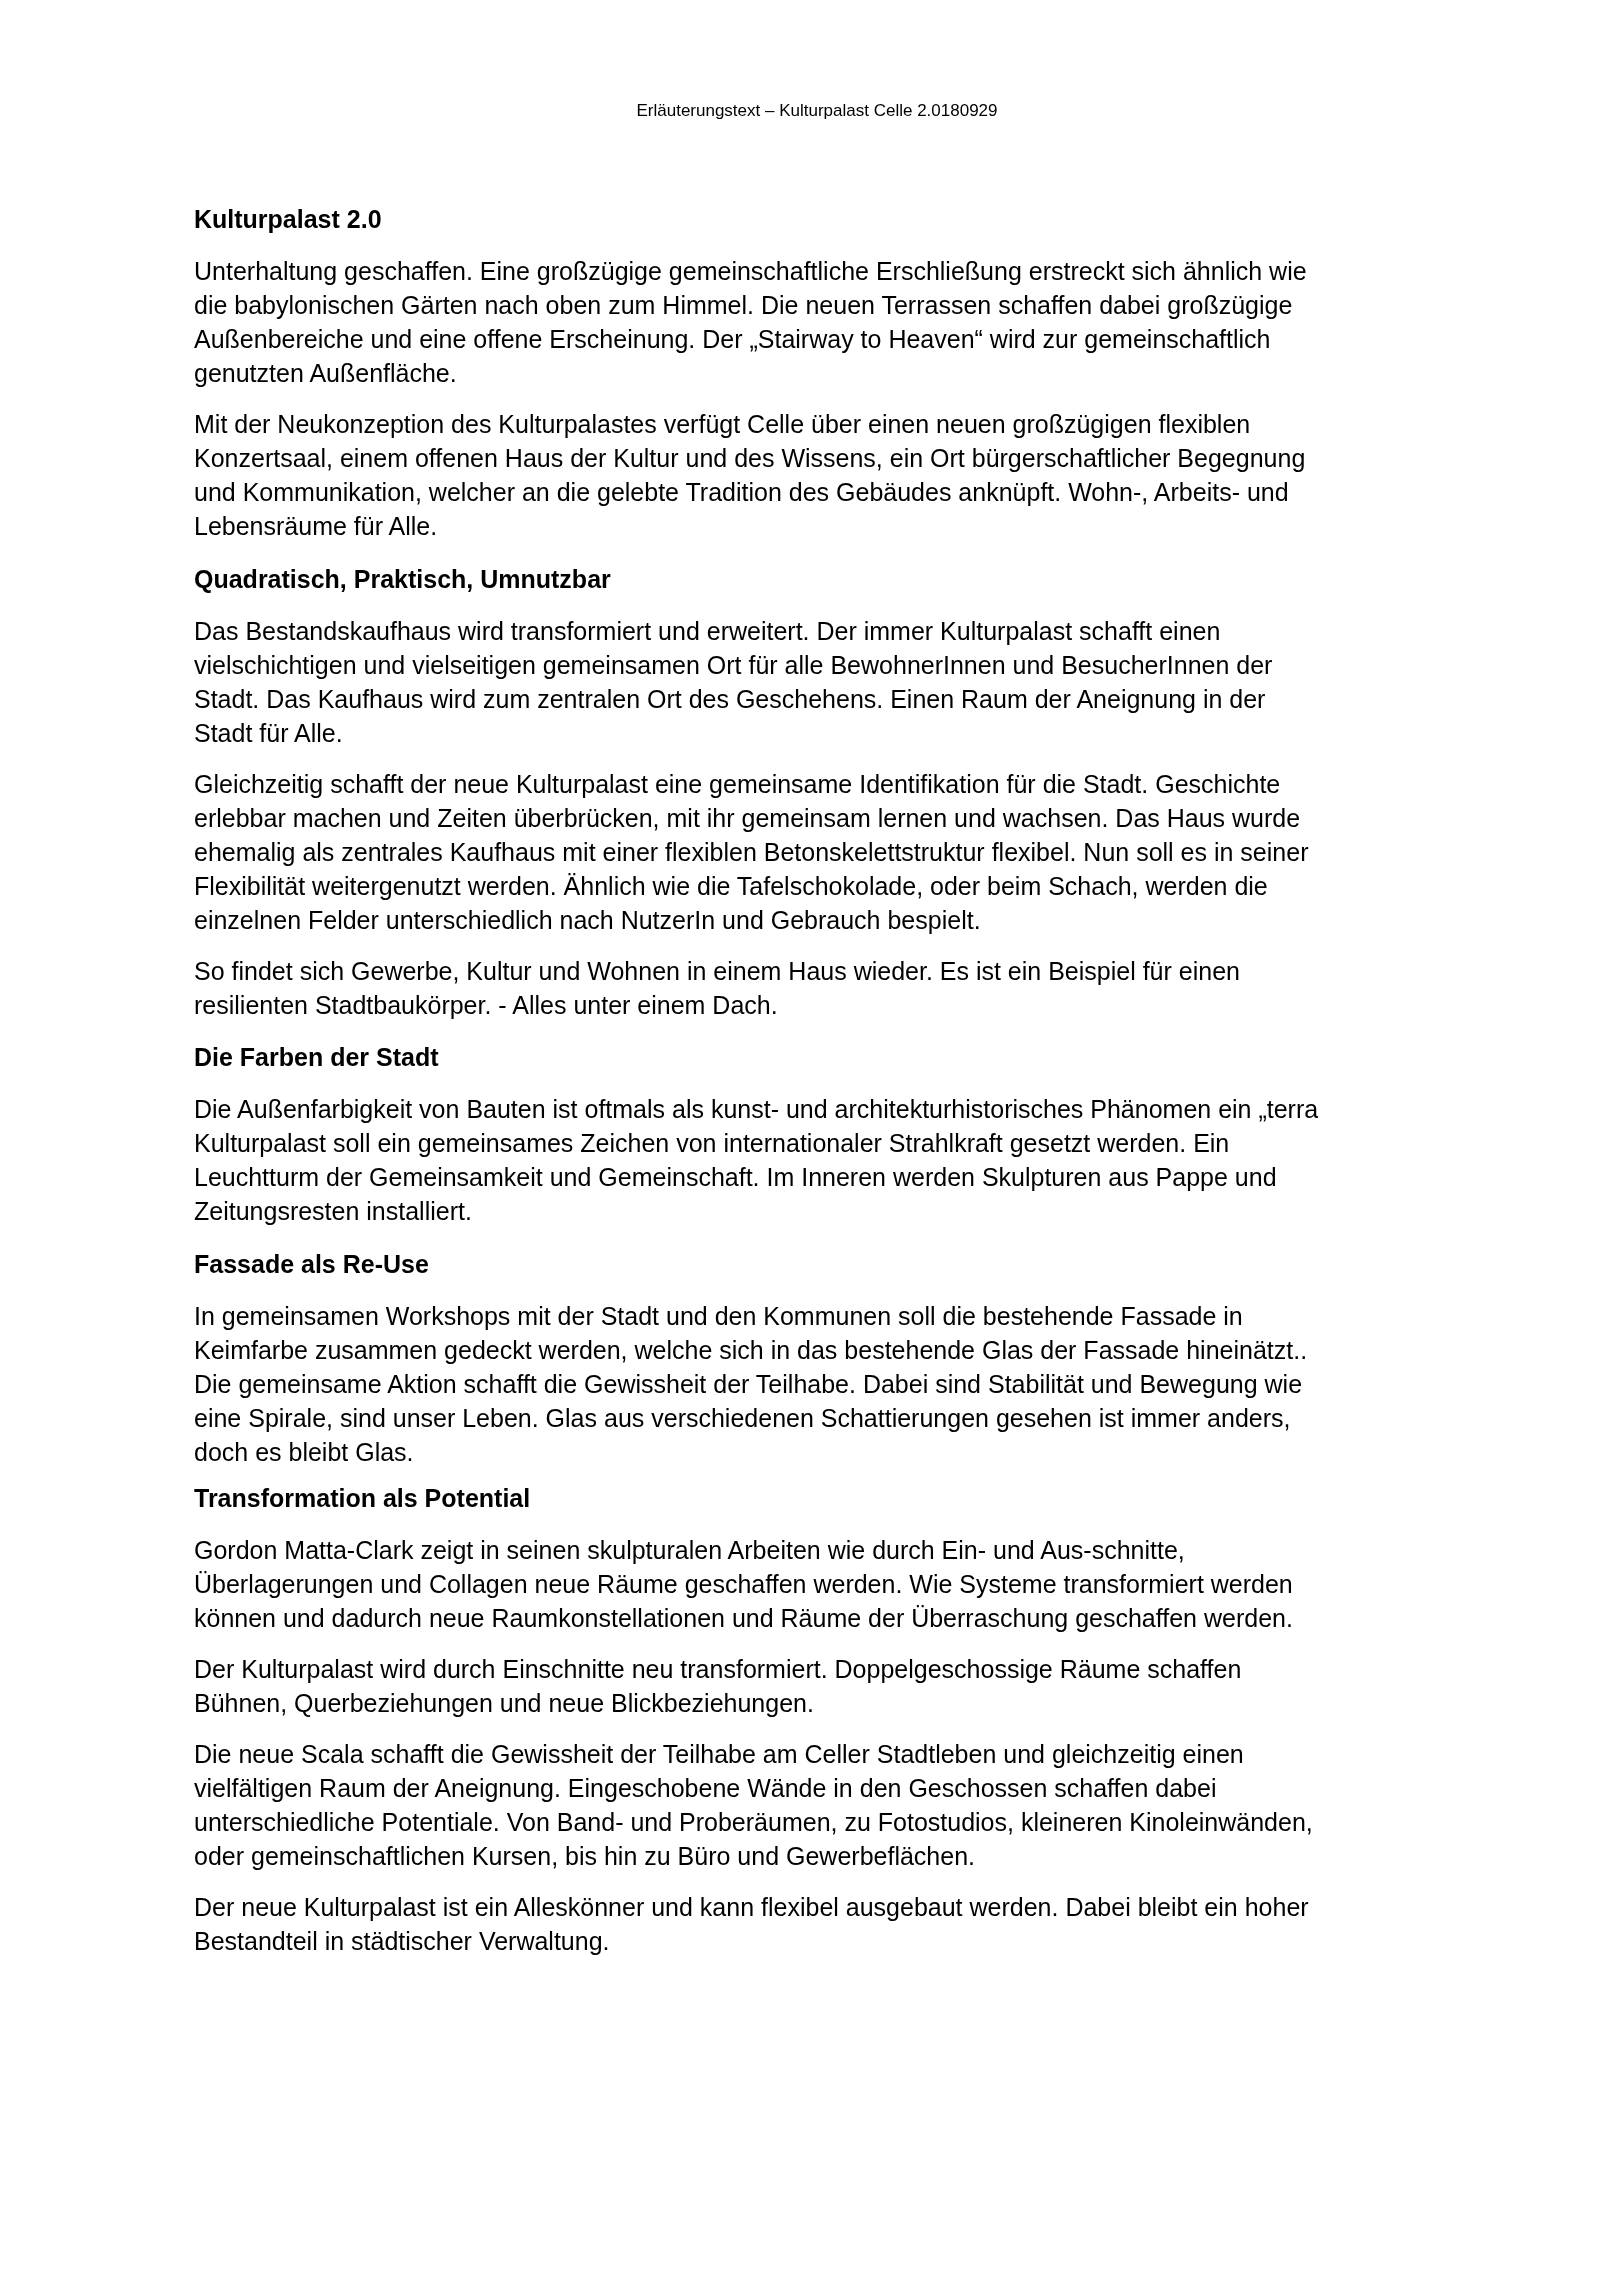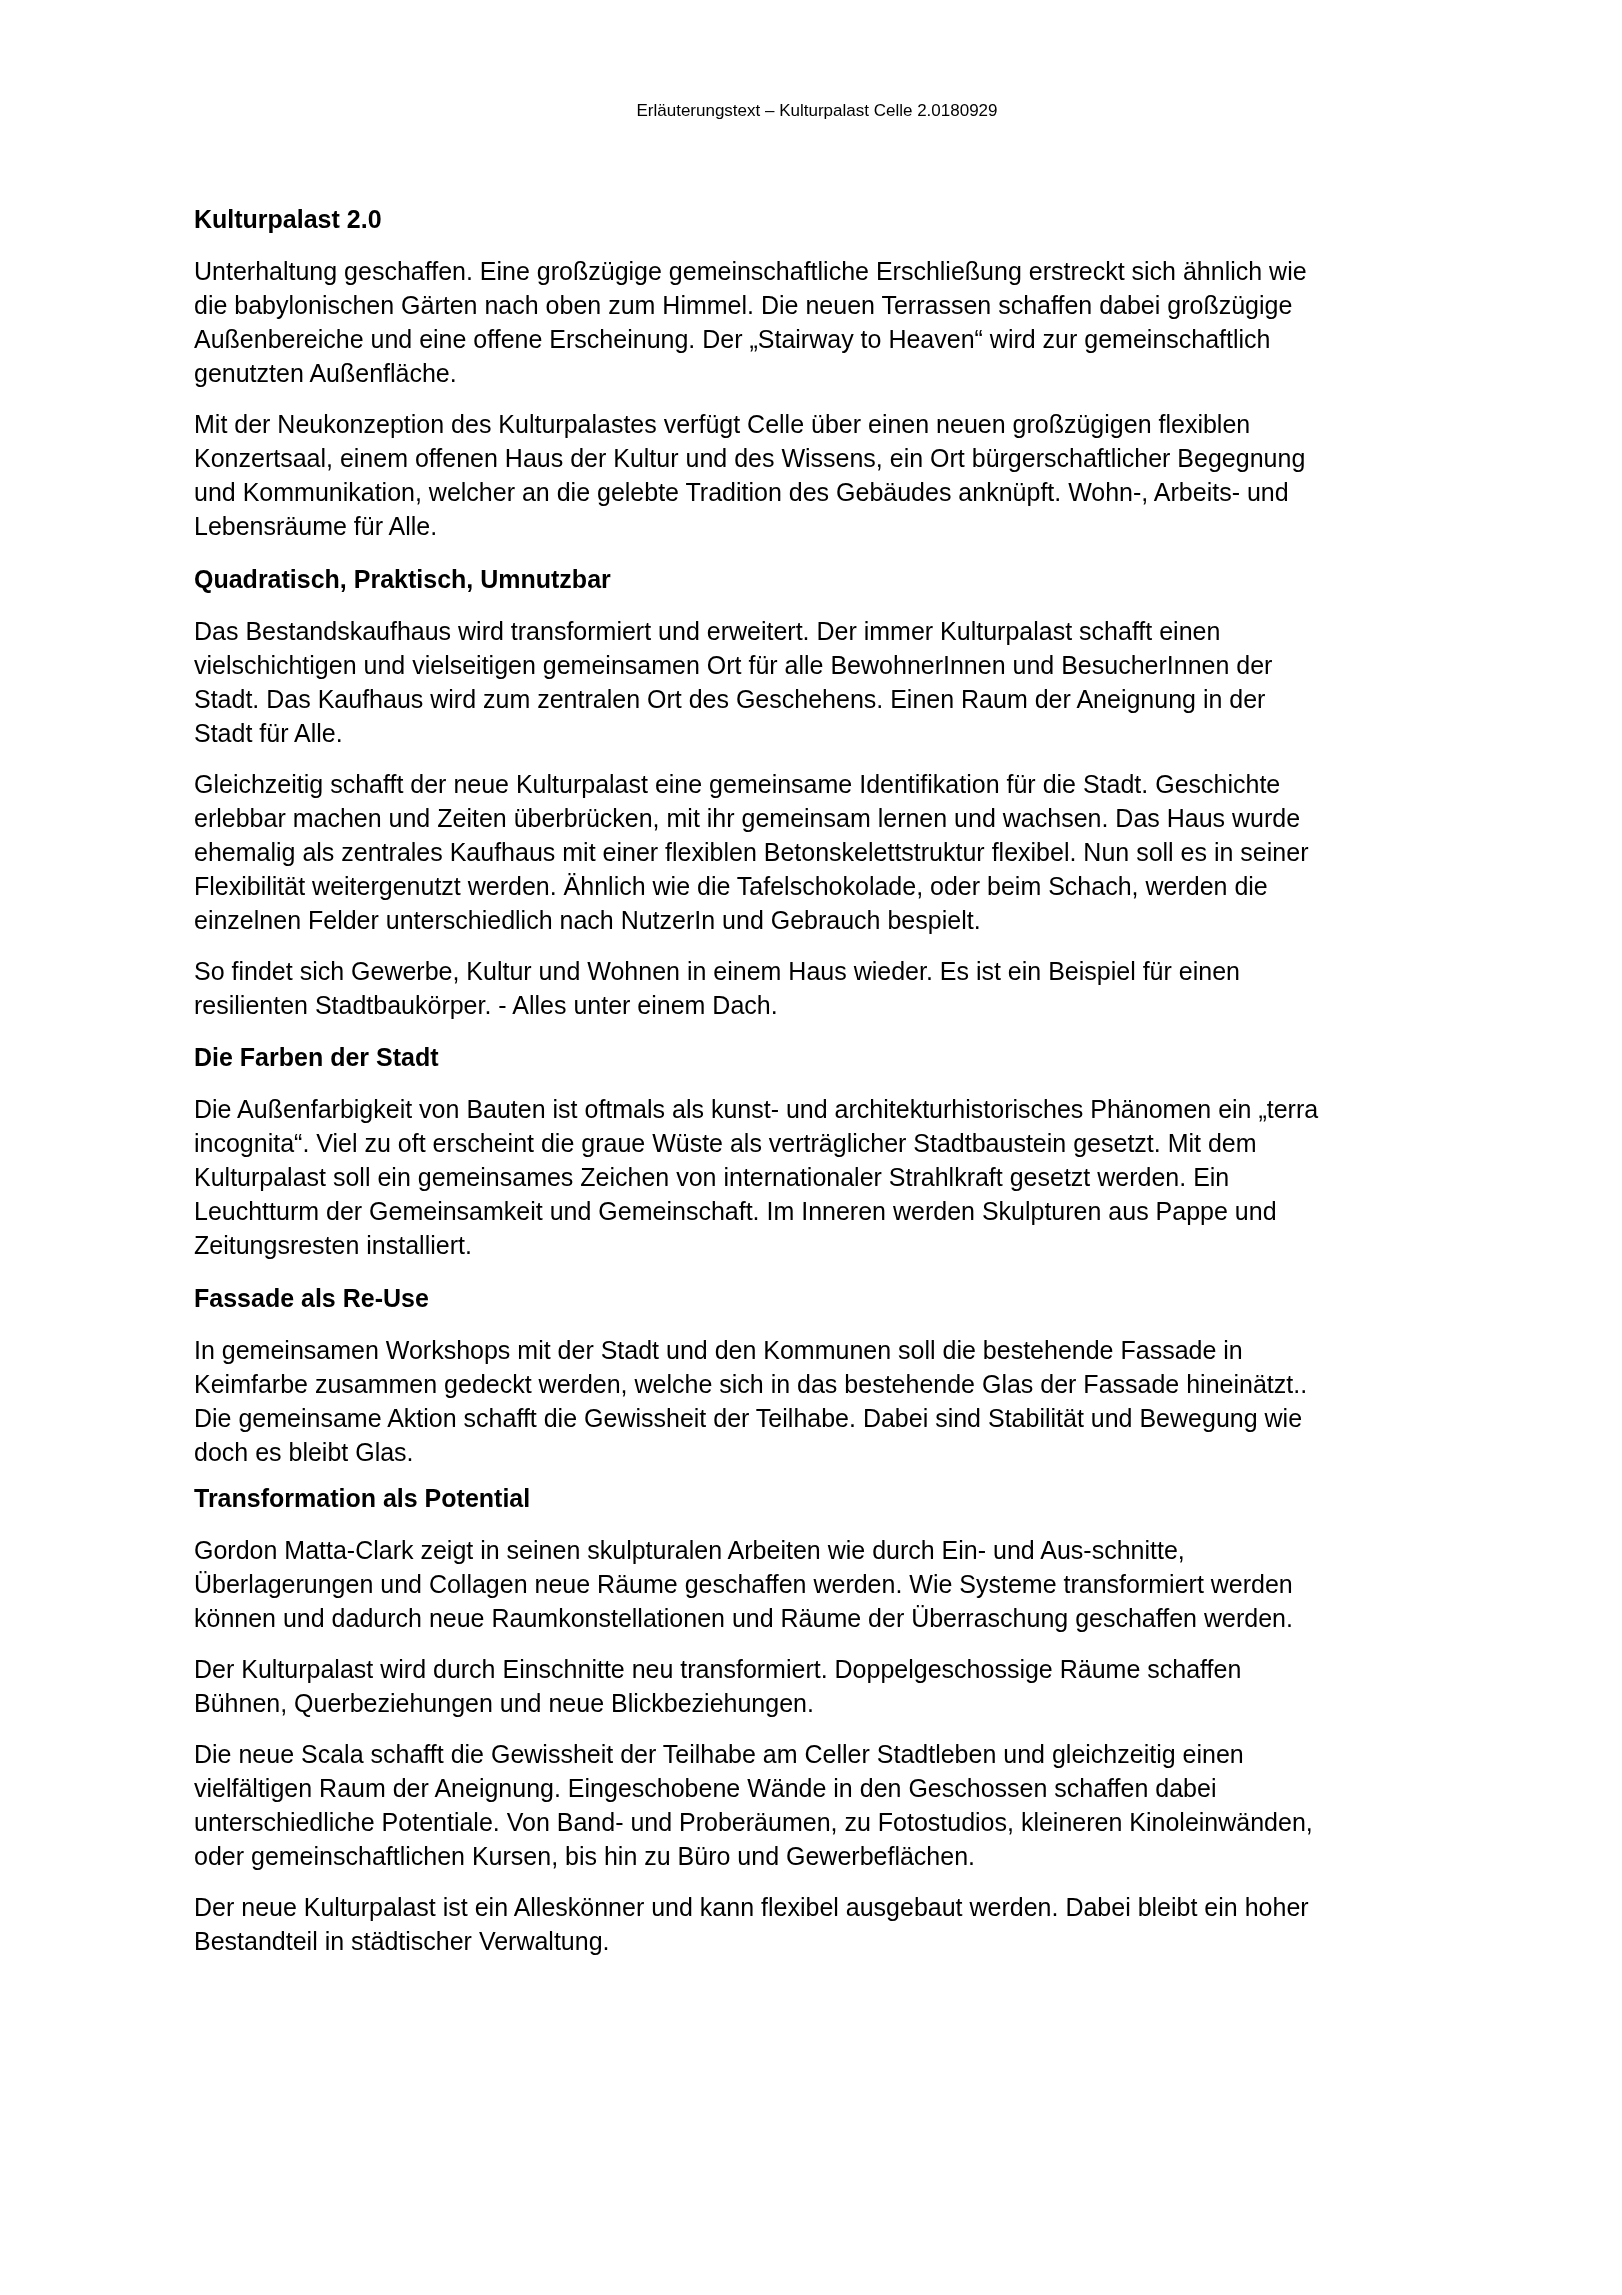--- a/index.html
+++ b/index.html
@@ -96,32 +96,32 @@
       </div>
       <div class="para" style="white-space: normal;">
         <span class="line">So findet sich Gewerbe, Kultur und Wohnen in einem Haus wieder. Es ist ein Beispiel für einen</span>
         <span class="line">resilienten Stadtbaukörper. - Alles unter einem Dach.</span>
       </div>
     </div>
     <div class="section">
       <div class="section-title">Die Farben der Stadt</div>
       <div class="para" style="white-space: normal;">
         <span class="line">Die Außenfarbigkeit von Bauten ist oftmals als kunst- und architekturhistorisches Phänomen ein „terra</span>
-        <span class="line">incognita“. Viel zu oft erscheint die graue Wüste als verträglicher Stadtbaustein gesetzt. Mit dem</span>
         <span class="line">Kulturpalast soll ein gemeinsames Zeichen von internationaler Strahlkraft gesetzt werden. Ein</span>
         <span class="line">Leuchtturm der Gemeinsamkeit und Gemeinschaft. Im Inneren werden Skulpturen aus Pappe und</span>
         <span class="line">Zeitungsresten installiert.</span>
       </div>
     </div>
     <div class="section tight">
       <div class="section-title">Fassade als Re-Use</div>
       <div class="para" style="white-space: normal;">
         <span class="line">In gemeinsamen Workshops mit der Stadt und den Kommunen soll die bestehende Fassade in</span>
         <span class="line">Keimfarbe zusammen gedeckt werden, welche sich in das bestehende Glas der Fassade hineinätzt..</span>
         <span class="line">Die gemeinsame Aktion schafft die Gewissheit der Teilhabe. Dabei sind Stabilität und Bewegung wie</span>
+        <span class="line">eine Spirale, sind unser Leben. Glas aus verschiedenen Schattierungen gesehen ist immer anders,</span>
         <span class="line">doch es bleibt Glas.</span>
       </div>
     </div>
     <div class="section">
       <div class="section-title">Transformation als Potential</div>
       <div class="para" style="white-space: normal;">
         <span class="line">Gordon Matta-Clark zeigt in seinen skulpturalen Arbeiten wie durch Ein- und Aus-schnitte,</span>
         <span class="line">Überlagerungen und Collagen neue Räume geschaffen werden. Wie Systeme transformiert werden</span>
         <span class="line">können und dadurch neue Raumkonstellationen und Räume der Überraschung geschaffen werden.</span>
       </div>

